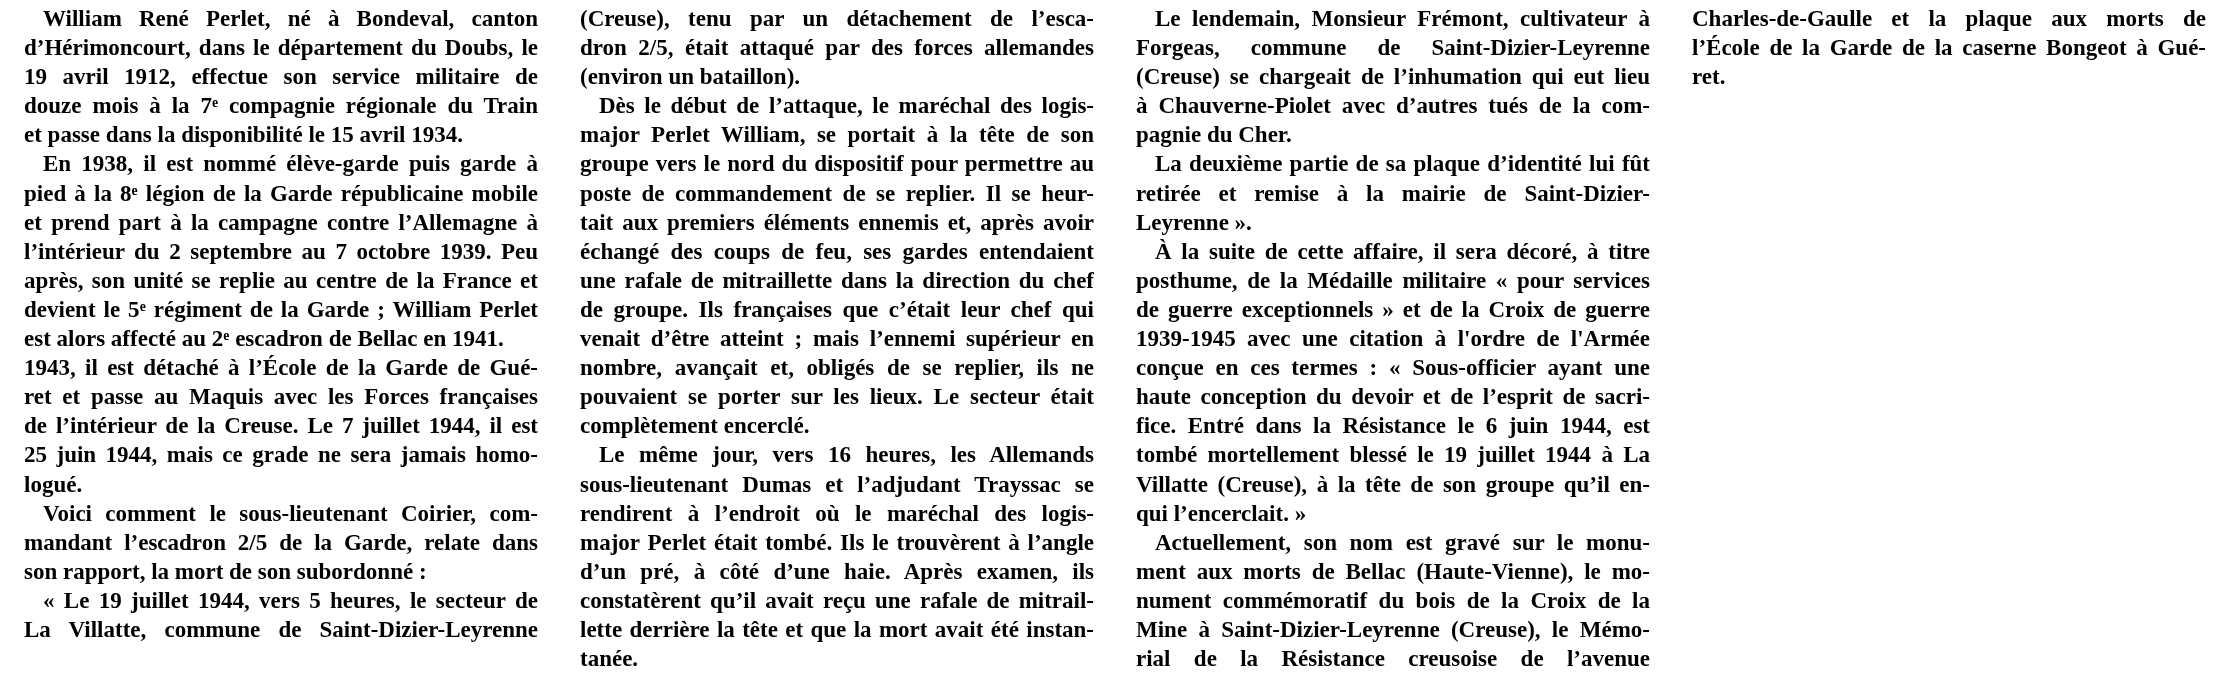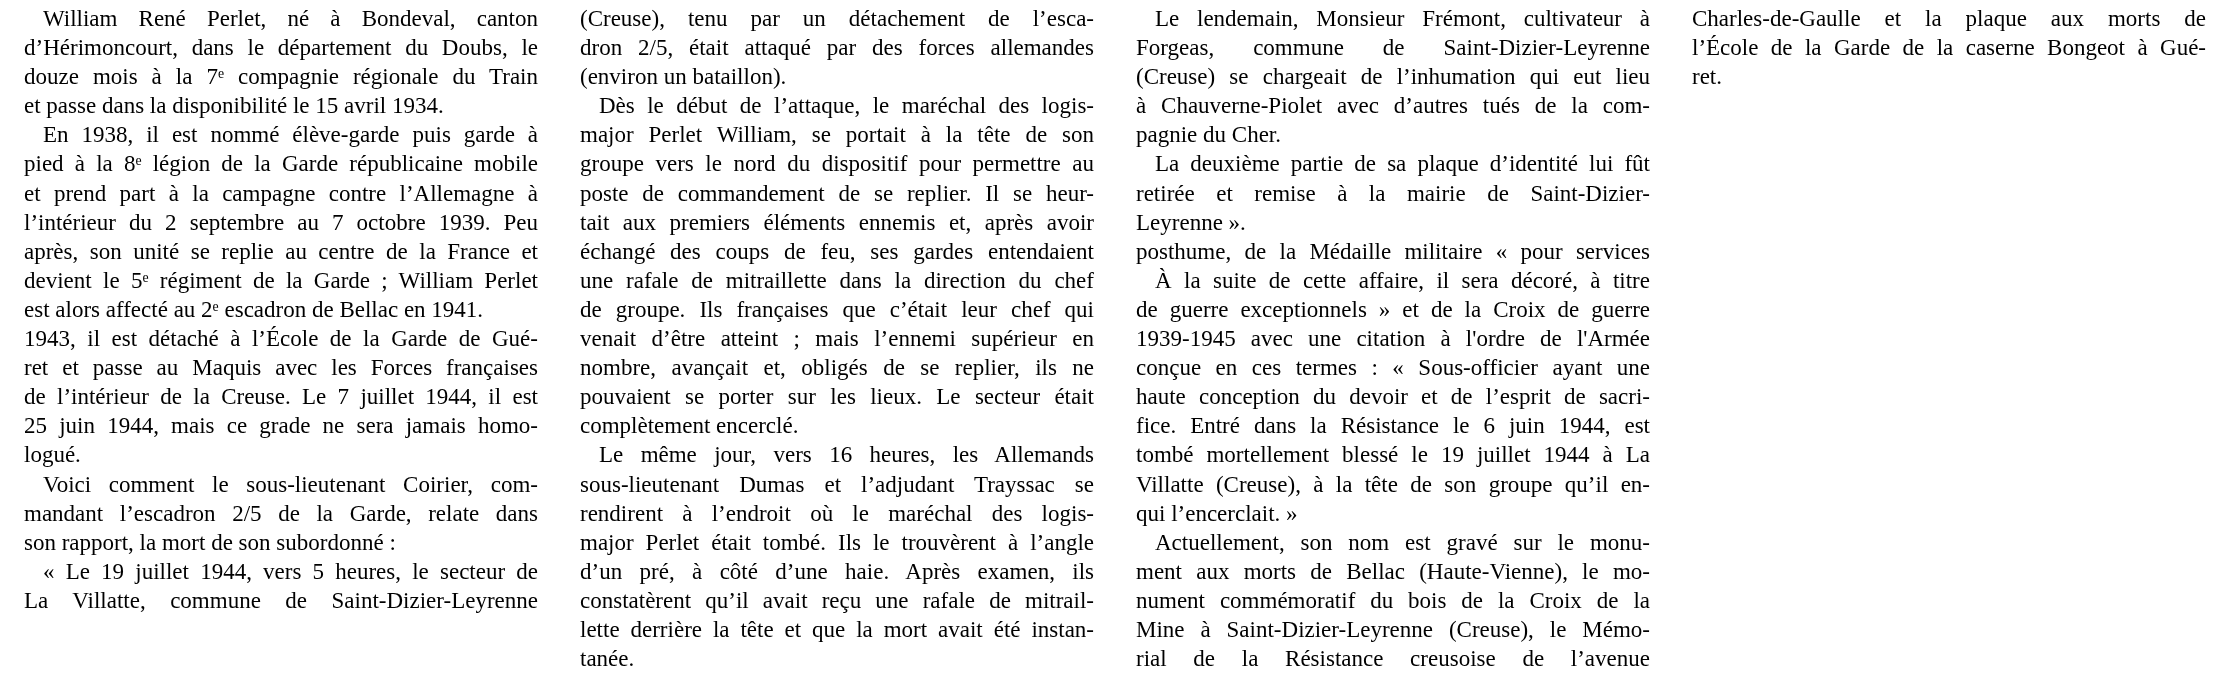--- a/index.html
+++ b/index.html
@@ -21,20 +21,21 @@
     color: #000000;
     font-family: "Liberation Serif", "DejaVu Serif", serif;
     font-size: 23px;
     display: flex;
     gap: 42px;
     padding: 4px 0 0 24px;
   }
   .col {
     flex: 0 0 514px;
     width: 514px;
+    font-weight: bold;
   }
   .line {
     line-height: 29.1px;
     height: 29.1px;
     overflow: hidden;
     text-align: justify;
     text-align-last: justify;
     word-break: normal;
   }
   .line.last {
@@ -49,20 +50,21 @@
     vertical-align: 0.45em;
   }
 </style>
 </head>
 <body>
 
 <div class="page">
   <div class="col">
       <div class="line indent">William René Perlet, né à Bondeval, canton</div>
       <div class="line">d’Hérimoncourt, dans le département du Doubs, le</div>
+      <div class="line">19 avril 1912, effectue son service militaire de</div>
       <div class="line">douze mois à la 7<sup>e</sup> compagnie régionale du Train</div>
       <div class="line last">et passe dans la disponibilité le 15 avril 1934.</div>
       <div class="line indent">En 1938, il est nommé élève-garde puis garde à</div>
       <div class="line">pied à la 8<sup>e</sup> légion de la Garde républicaine mobile</div>
       <div class="line">et prend part à la campagne contre l’Allemagne à</div>
       <div class="line">l’intérieur du 2 septembre au 7 octobre 1939. Peu</div>
       <div class="line">après, son unité se replie au centre de la France et</div>
       <div class="line">devient le 5<sup>e</sup> régiment de la Garde ; William Perlet</div>
       <div class="line last">est alors affecté au 2<sup>e</sup> escadron de Bellac en 1941.</div>
       <div class="line">1943, il est détaché à l’École de la Garde de Gué-</div>
@@ -103,22 +105,22 @@
     </div>
   <div class="col">
       <div class="line indent">Le lendemain, Monsieur Frémont, cultivateur à</div>
       <div class="line">Forgeas, commune de Saint-Dizier-Leyrenne</div>
       <div class="line">(Creuse) se chargeait de l’inhumation qui eut lieu</div>
       <div class="line">à Chauverne-Piolet avec d’autres tués de la com-</div>
       <div class="line last">pagnie du Cher.</div>
       <div class="line indent">La deuxième partie de sa plaque d’identité lui fût</div>
       <div class="line">retirée et remise à la mairie de Saint-Dizier-</div>
       <div class="line last">Leyrenne ».</div>
+      <div class="line indent">À la suite de cette affaire, il sera décoré, à titre</div>
       <div class="line">posthume, de la Médaille militaire « pour services</div>
-      <div class="line indent">À la suite de cette affaire, il sera décoré, à titre</div>
       <div class="line">de guerre exceptionnels » et de la Croix de guerre</div>
       <div class="line">1939-1945 avec une citation à l'ordre de l'Armée</div>
       <div class="line">conçue en ces termes : « Sous-officier ayant une</div>
       <div class="line">haute conception du devoir et de l’esprit de sacri-</div>
       <div class="line">fice. Entré dans la Résistance le 6 juin 1944, est</div>
       <div class="line">tombé mortellement blessé le 19 juillet 1944 à La</div>
       <div class="line">Villatte (Creuse), à la tête de son groupe qu’il en-</div>
       <div class="line last">qui l’encerclait. »</div>
       <div class="line indent">Actuellement, son nom est gravé sur le monu-</div>
       <div class="line">ment aux morts de Bellac (Haute-Vienne), le mo-</div>

